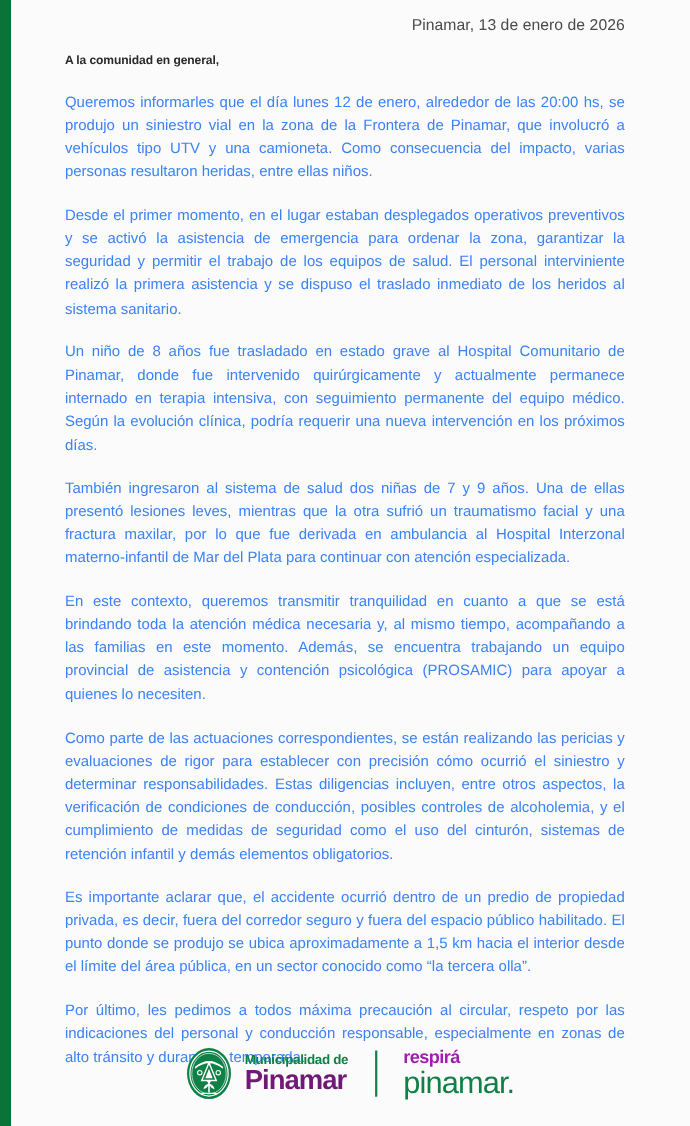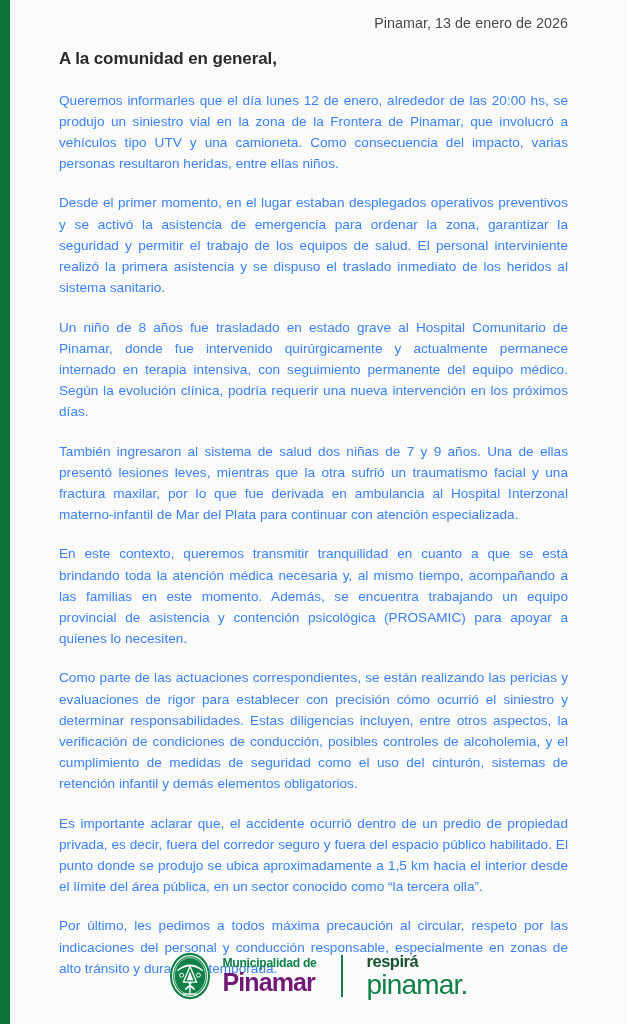--- a/index.html
+++ b/index.html
@@ -42,21 +42,21 @@
   #doc-date {
     text-align: right;
     font-size: 14.3px;
     color: #4a4a4a;
     letter-spacing: 0.05px;
     line-height: 1.3;
     margin: 0 0 15px 0;
     font-weight: 400;
   }
   #salutation {
-    font-size: 17px;
+    font-size: 11px;
     font-weight: 700;
     color: #2a2a2a;
     line-height: 1.3;
     margin: 0 0 20px 0;
     letter-spacing: -0.1px;
   }
   .body-paragraph {
     font-size: 13.6px;
     line-height: 21.2px;
     color: #3b82f6;
@@ -119,21 +119,21 @@
   }
   #slogan-lockup {
     display: flex;
     flex-direction: column;
     justify-content: center;
     line-height: 1;
   }
   #slogan-line1 {
     font-size: 16.5px;
     font-weight: 600;
-    color: #14532d;
+    color: #a21caf;
     letter-spacing: -0.5px;
     line-height: 1.05;
     margin-bottom: 1px;
   }
   #slogan-line2 {
     font-size: 28px;
     font-weight: 400;
     color: #0f8046;
     letter-spacing: -0.8px;
     line-height: 1.0;

